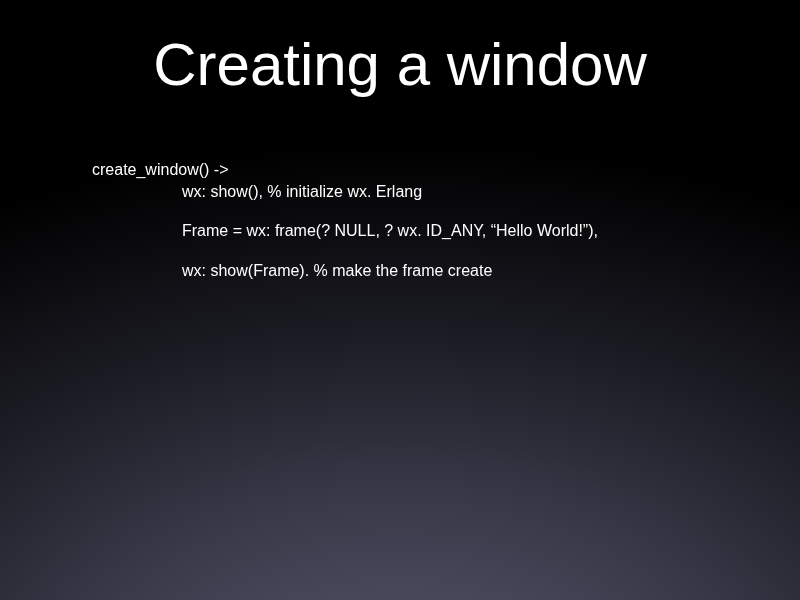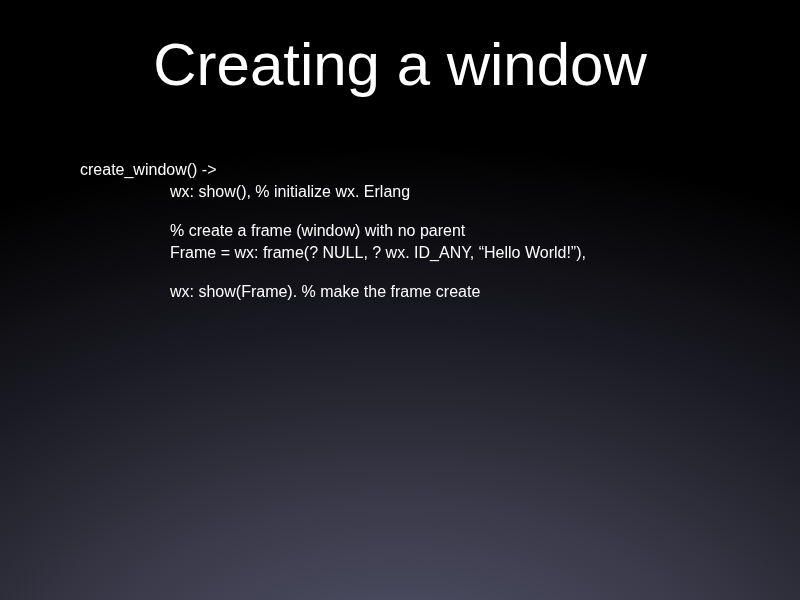--- a/index.html
+++ b/index.html
@@ -22,21 +22,21 @@
   }
   .title {
     font-size: 60px;
     font-weight: 400;
     text-align: center;
     margin: 0 0 60px 0;
     letter-spacing: 0px;
     font-family: Arial, Helvetica, sans-serif;
   }
   .code-block {
-    margin-left: 30px;
+    margin-left: 42px;
     font-family: Arial, Helvetica, sans-serif;
     font-size: 16px;
     line-height: 1.35;
     font-weight: 400;
   }
   .indent {
     margin-left: 90px;
   }
   .para-gap {
     height: 18px;
@@ -45,18 +45,17 @@
 </head>
 <body>
 
 <div class="slide">
   <h1 class="title">Creating a window</h1>
 
   <div class="code-block">
     <div>create_window() -&gt;</div>
     <div class="indent">wx: show(), % initialize wx. Erlang</div>
     <div class="para-gap"></div>
-    <div class="indent">% create a frame (window) with no parent</div>
     <div class="indent">Frame = wx: frame(? NULL, ? wx. ID_ANY, “Hello World!”),</div>
     <div class="para-gap"></div>
     <div class="indent">wx: show(Frame). % make the frame create</div>
   </div>
 </div>
 
 </body></html>

